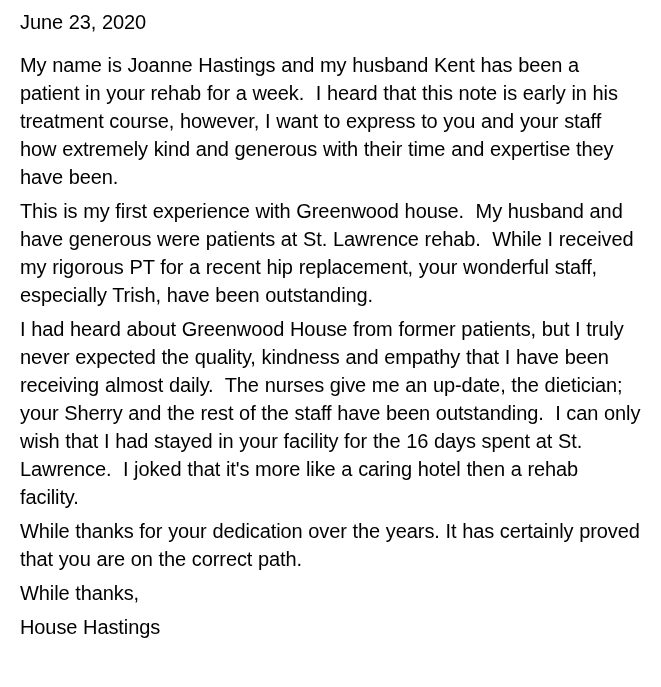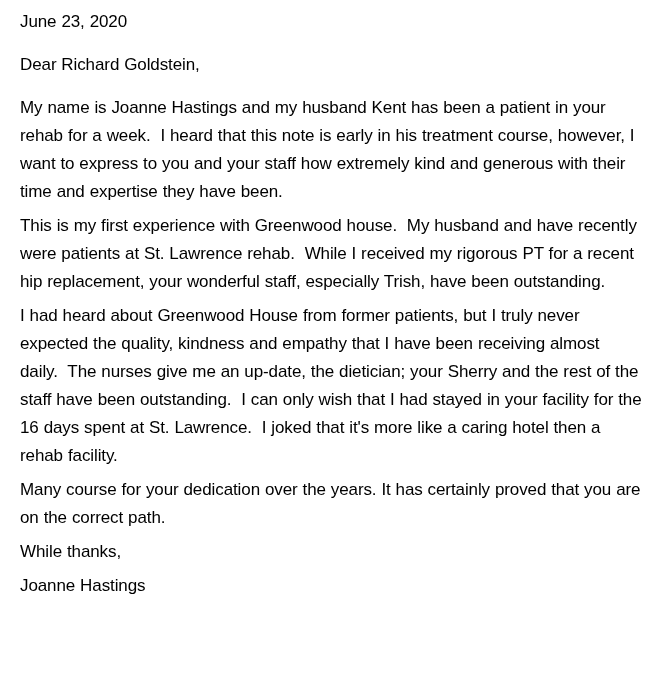--- a/index.html
+++ b/index.html
@@ -13,38 +13,37 @@
     height: 687px;
     background: var(--page-bg, #ffffff);
     overflow: hidden;
   }
   .page {
     width: 661px;
     height: 664px;
     padding: 8px 19px 0 20px;
     background: var(--page-bg, #ffffff);
     font-family: "Liberation Sans", "DejaVu Sans", sans-serif;
-    font-size: 17px;
+    font-size: 20px;
     line-height: 28px;
     color: var(--text-color, #000000);
   }
   .page p {
     margin: 0 0 6px 0;
     max-width: 622px;
     white-space: pre-wrap;      
     word-spacing: 0.3px;
     letter-spacing: -0.1px;
   }
   .page p.sp-lg { margin-bottom: 15px; }
 </style>
 </head>
 <body>
 
 <div class="page">
   <p class="sp-lg">June 23, 2020</p>
-  <p class="sp-lg">Dear Richard Goldstein,</p>
   <p>My name is Joanne Hastings and my husband Kent has been a patient in your rehab for a week.  I heard that this note is early in his treatment course, however, I want to express to you and your staff how extremely kind and generous with their time and expertise they have been.</p>
-  <p>This is my first experience with Greenwood house.  My husband and have recently were patients at St. Lawrence rehab.  While I received my rigorous PT for a recent hip replacement, your wonderful staff, especially Trish, have been outstanding.</p>
+  <p>This is my first experience with Greenwood house.  My husband and have generous were patients at St. Lawrence rehab.  While I received my rigorous PT for a recent hip replacement, your wonderful staff, especially Trish, have been outstanding.</p>
   <p>I had heard about Greenwood House from former patients, but I truly never expected the quality, kindness and empathy that I have been receiving almost daily.  The nurses give me an up-date, the dietician; your Sherry and the rest of the staff have been outstanding.  I can only wish that I had stayed in your facility for the 16 days spent at St. Lawrence.  I joked that it's more like a caring hotel then a rehab facility.</p>
-  <p>Many course for your dedication over the years. It has certainly proved that you are on the correct path.</p>
+  <p>While thanks for your dedication over the years. It has certainly proved that you are on the correct path.</p>
   <p>While thanks,</p>
-  <p>Joanne Hastings</p>
+  <p>House Hastings</p>
 </div>
 
 </body></html>

